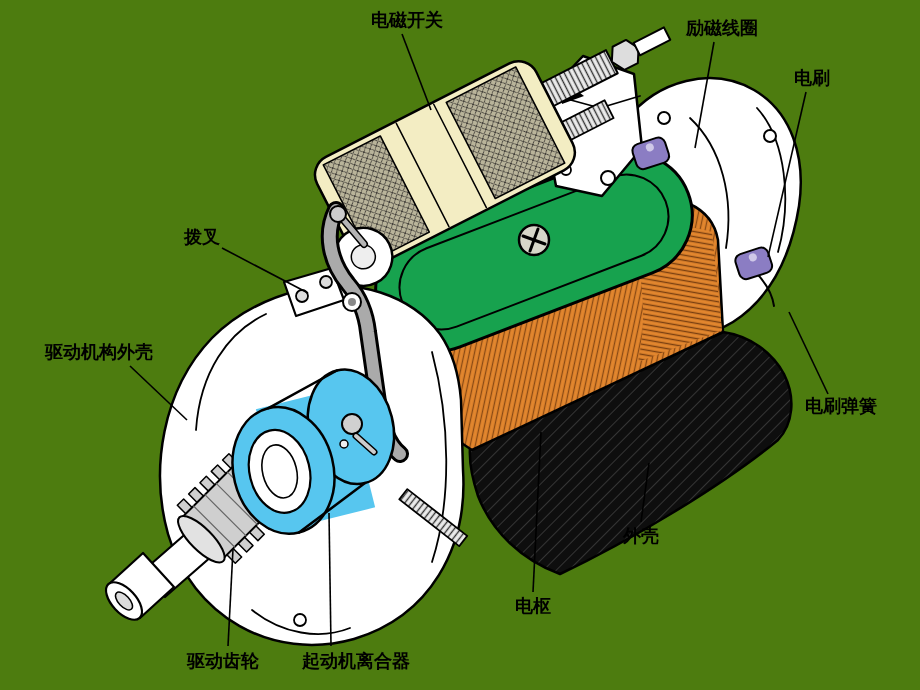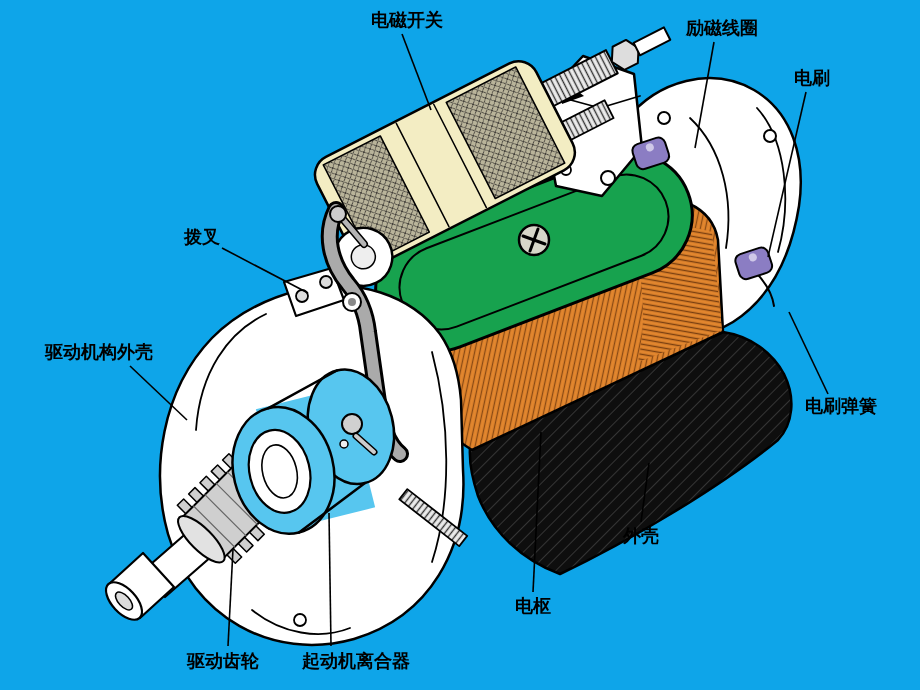--- a/index.html
+++ b/index.html
@@ -1,20 +1,20 @@
 <!DOCTYPE html>
 <html><head>
 <meta charset="utf-8">
 <style>
   html, body { margin: 0; padding: 0; background: #ffffff; }
   .canvas {
     position: relative;
     width: 920px;
     height: 690px;
-    background: #0ea5e9;
+    background: #4d7c0f;
     font-family: "Liberation Sans", sans-serif;
     overflow: hidden;
   }
   svg { display: block; }
   .part-label {
     font-family: "Liberation Sans", sans-serif;
     font-size: 18px;
     font-weight: bold;
     fill: #000000;
   }

